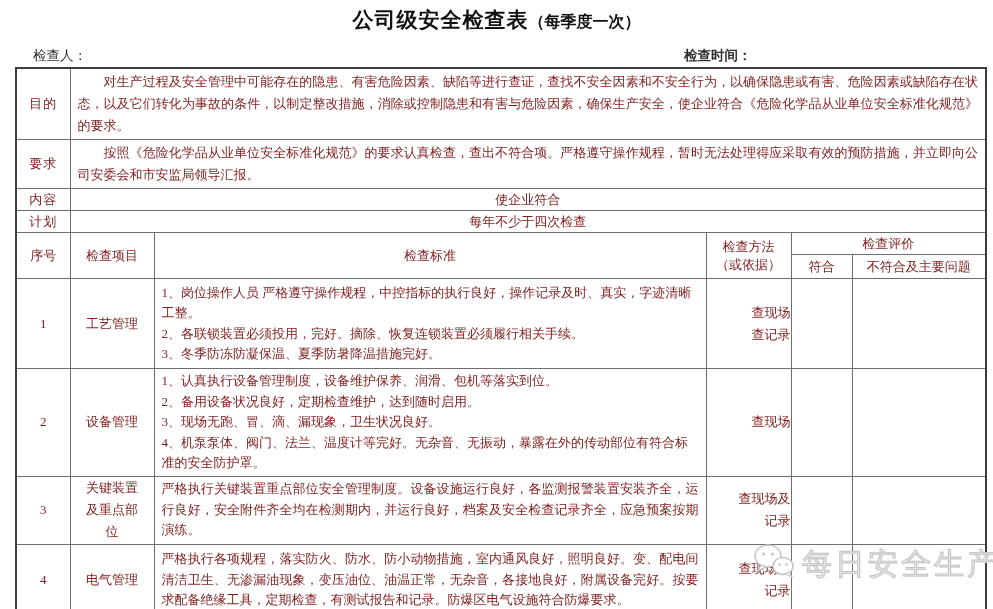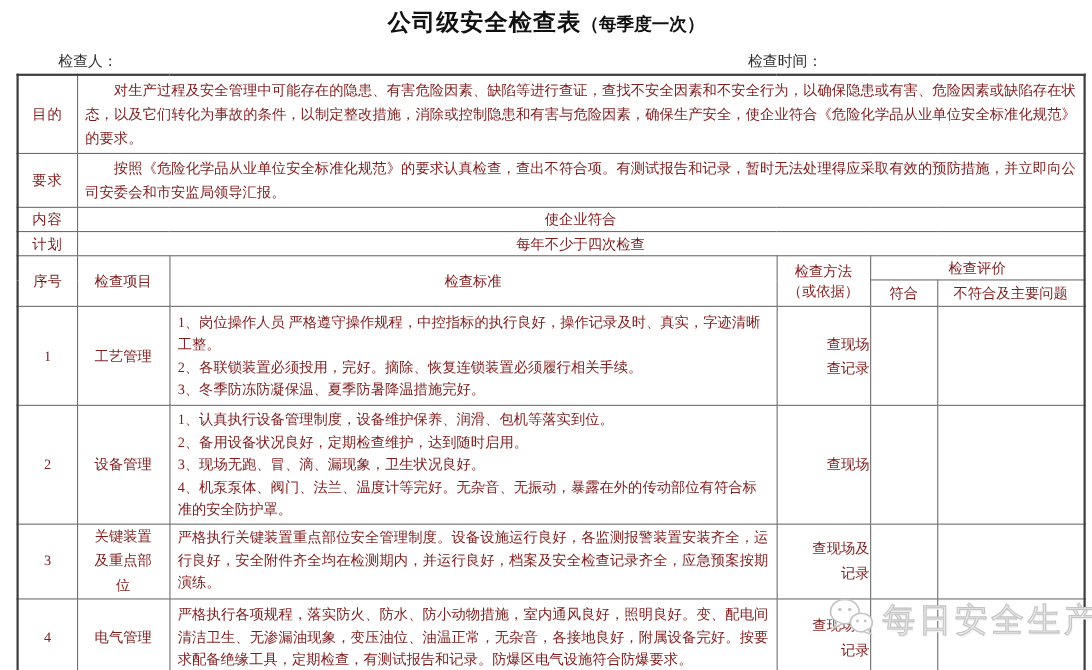--- a/index.html
+++ b/index.html
@@ -13,24 +13,24 @@
   }
 
   .doc-title {
     position: absolute; top: 6px; left: 0; width: 993px;
     text-align: center; font-weight: bold; color: #111;
   }
   .doc-title .t-main   { font-size: 21px; letter-spacing: 1px; }
   .doc-title .t-suffix { font-size: 16px; }
 
   .info-bar { position: absolute; top: 47px; left: 0; width: 993px; height: 18px; font-size: 13.5px; }
-  .info-bar span { position: absolute; white-space: nowrap; margin-left: 20px; }
+  .info-bar span { position: absolute; white-space: nowrap; }
   .info-inspector { left: 33px; }
   .info-unit      { left: 218px; }
-  .info-time      { left: 660px; }
+  .info-time      { left: 684px; font-weight: bold; }
 
   table.inspection {
     position: absolute; top: 67px; left: 15px;
     width: 970px;
     border-collapse: collapse;
     table-layout: fixed;
     border: 2px solid #3c3c3c;
   }
   table.inspection td, table.inspection th {
     border: 1px solid #6e6e6e;
@@ -91,21 +91,21 @@
       <col style="width:134px">
   </colgroup>
 
   <tbody>
       <tr style="height:67px">
     <td class="cell-label">目的</td>
     <td colspan="5" class="cell-body indent2">对生产过程及安全管理中可能存在的隐患、有害危险因素、缺陷等进行查证，查找不安全因素和不安全行为，以确保隐患或有害、危险因素或缺陷存在状态，以及它们转化为事故的条件，以制定整改措施，消除或控制隐患和有害与危险因素，确保生产安全，使企业符合《危险化学品从业单位安全标准化规范》的要求。</td>
   </tr>
   <tr style="height:47px">
     <td class="cell-label">要求</td>
-    <td colspan="5" class="cell-body indent2">按照《危险化学品从业单位安全标准化规范》的要求认真检查，查出不符合项。有测试报告和记录，暂时无法处理得应采取有效的预防措施，并立即向公司安委会和市安监局领导汇报。</td>
+    <td colspan="5" class="cell-body indent2">按照《危险化学品从业单位安全标准化规范》的要求认真检查，查出不符合项。严格遵守操作规程，暂时无法处理得应采取有效的预防措施，并立即向公司安委会和市安监局领导汇报。</td>
   </tr>
   <tr style="height:22px">
     <td class="cell-label">内容</td>
     <td colspan="5" class="cell-center">使企业符合</td>
   </tr>
   <tr style="height:22px">
     <td class="cell-label">计划</td>
     <td colspan="5" class="cell-center">每年不少于四次检查</td>
   </tr>
 

